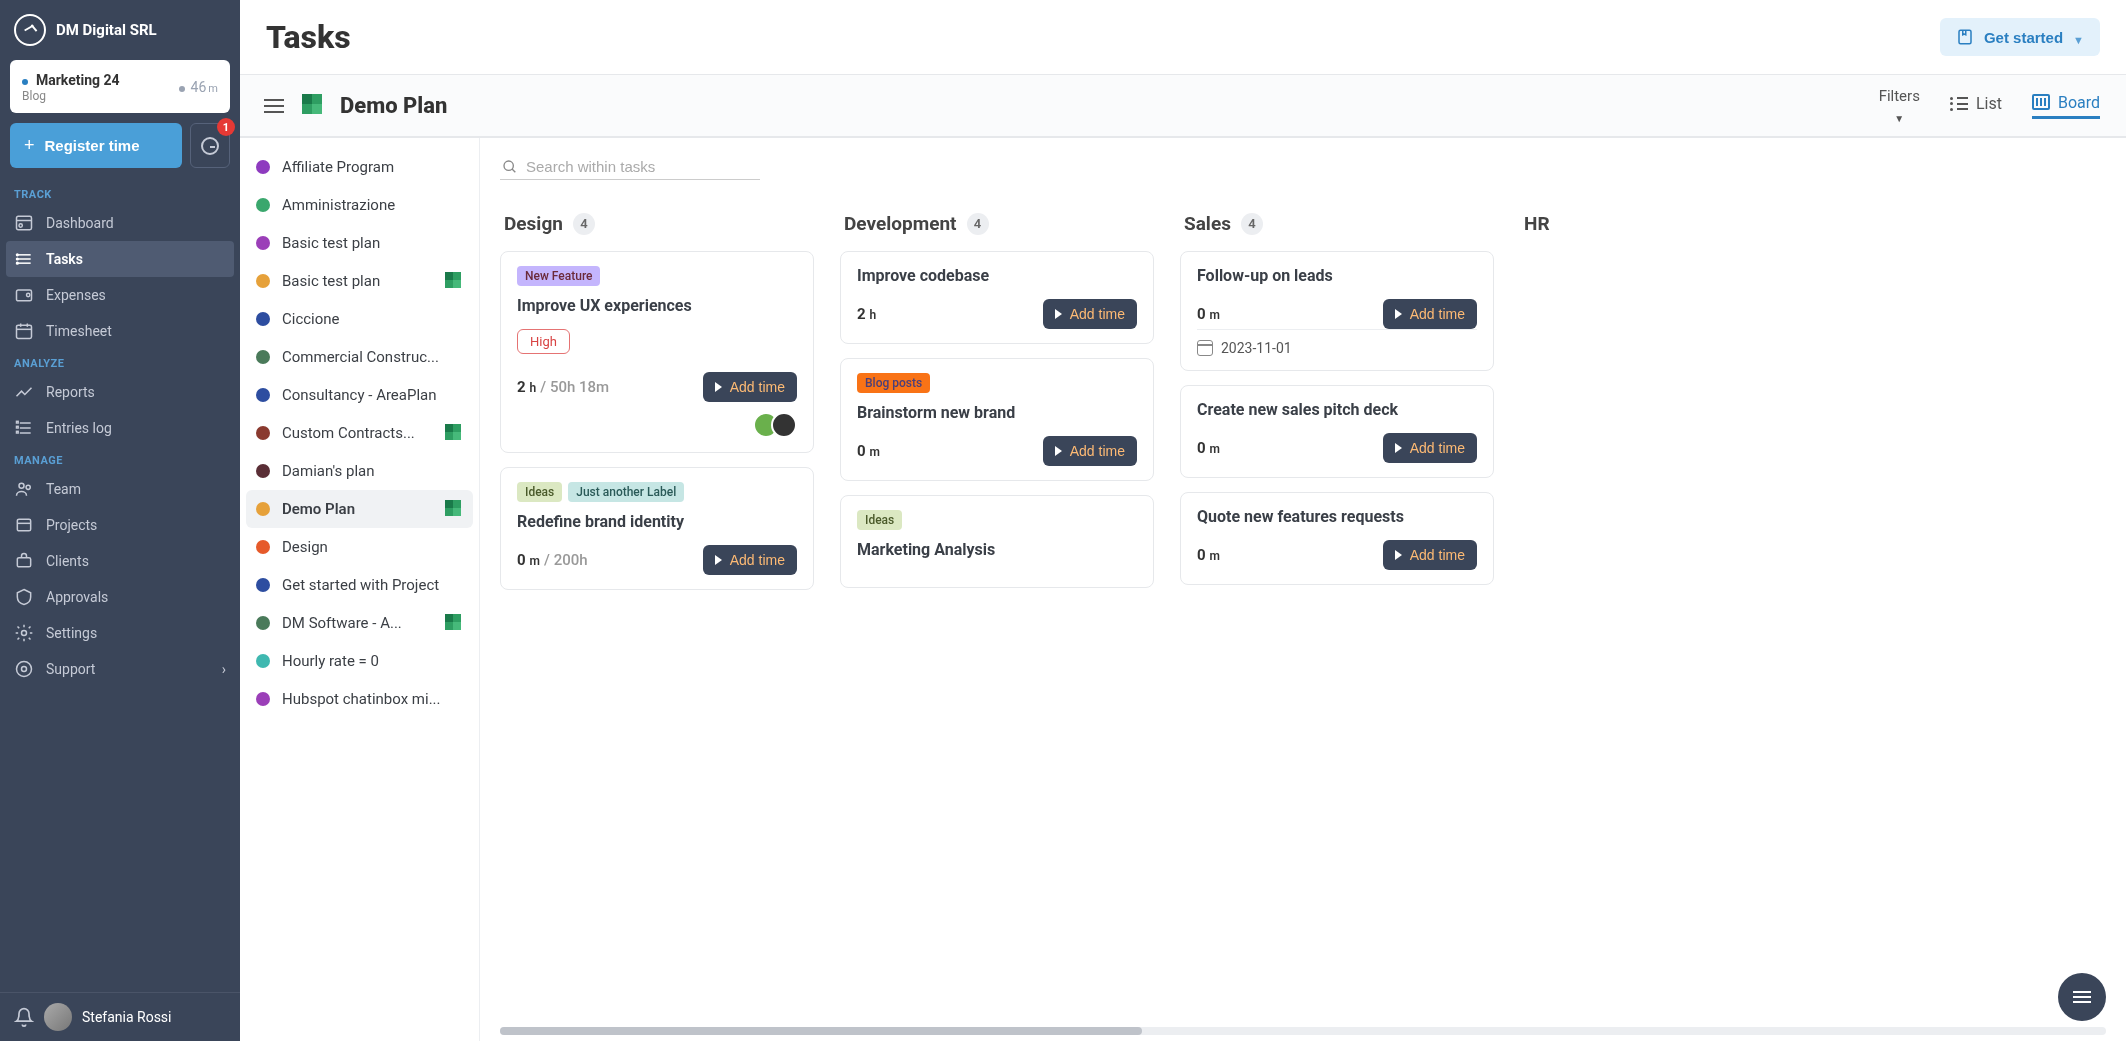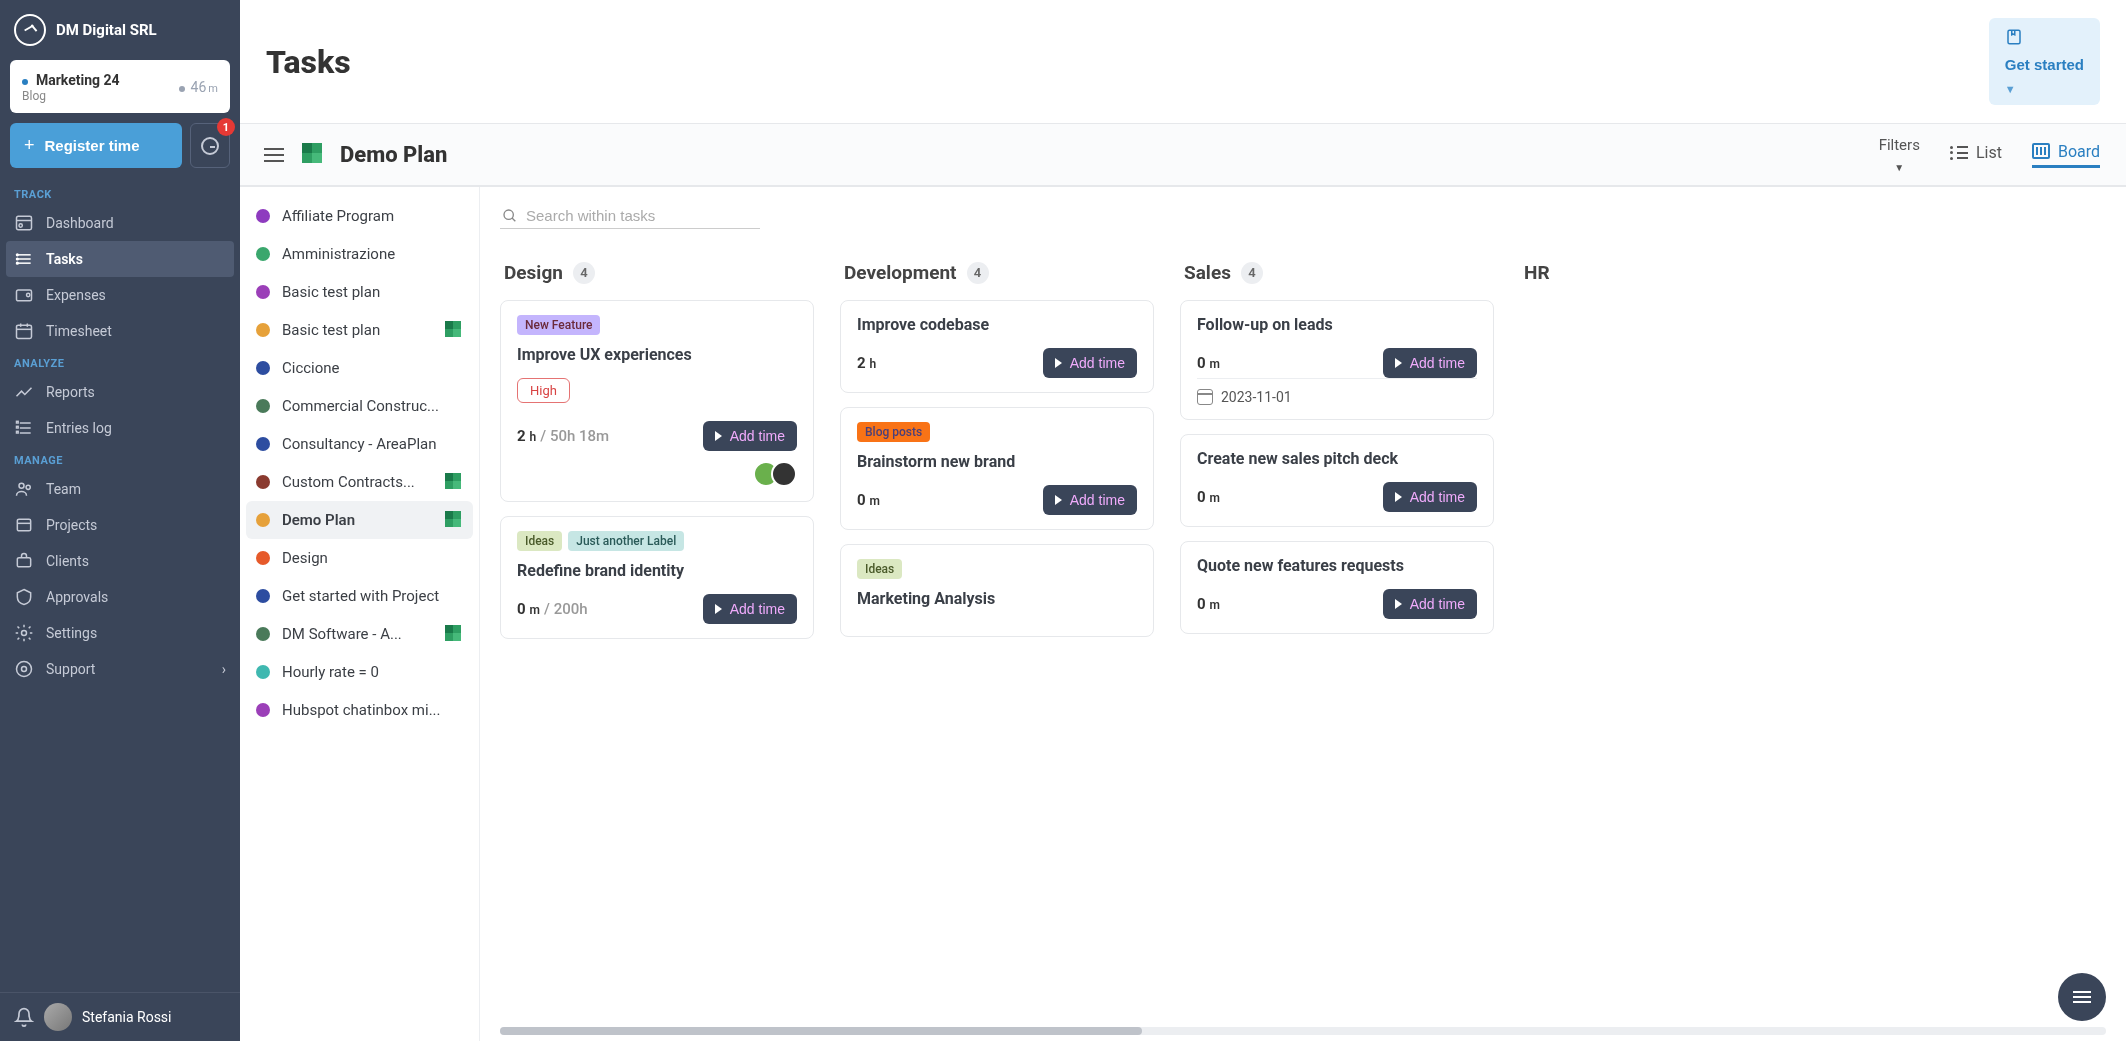--- a/index.html
+++ b/index.html
@@ -38,21 +38,21 @@
 
 .sidebar-footer { margin-top: auto; display:flex; align-items:center; gap:10px; padding: 10px 14px; border-top: 1px solid #4a5468;}
 .avatar-sm { width:28px; height:28px; border-radius:50%; background: linear-gradient(135deg,#aaa,#777); }
 .sidebar-footer .user { color:#fff; font-size:14px;}
 .bell-icon { width:20px; height:20px; }
 
 
 .main { flex: 1; display: flex; flex-direction: column; overflow: hidden; }
 .topbar { display: flex; align-items: center; justify-content: space-between; padding: 18px 26px; border-bottom: 1px solid #e6e8eb; }
 .page-title { font-size: 32px; font-weight: 800; color: #333;}
-.get-started { background: #e3f1fb; color: #2a7fc1; border: none; border-radius: 6px; padding: 10px 16px; font-size: 15px; font-weight: 600; display:flex; align-items:flex-start; gap: 10px; cursor:pointer;flex-direction:column; }
+.get-started { background: #e3f1fb; color: #2a7fc1; border: none; border-radius: 6px; padding: 10px 16px; font-size: 15px; font-weight: 600; display:flex; align-items:flex-end; gap: 10px; cursor:pointer; }
 .get-started .chev { font-size:11px; color:#5a9fd4;}
 
 .plan-bar { display: flex; align-items: center; justify-content: space-between; padding: 12px 26px 12px 20px; border-bottom: 2px solid #e6e8eb; background:#fafbfc;}
 .plan-left { display: flex; align-items: center; gap: 14px; }
 .hamburger { display:flex; flex-direction:column; gap:4px; cursor:pointer; padding:4px;}
 .hamburger span{ width:20px; height:2px; background:#555;}
 .plan-icon { width:24px;height:24px; display:inline-block; position:relative;}
 .plan-icon .sq { position:absolute; width:10px; height:10px;}
 .plan-icon .s1{ background:#1a7a4a; top:0; left:0;}
 .plan-icon .s2{ background:#2e9e62; top:0; left:10px;}
@@ -96,21 +96,21 @@
 
 .card { border:1px solid #e6e8eb; border-radius:8px; background:#fff; padding: 14px 16px; cursor:pointer;}
 .card-labels { display:flex; gap:6px; flex-wrap:wrap; margin-bottom:10px;}
 .label-chip { font-size:12px; padding:3px 8px; border-radius:4px; font-weight:500;}
 .card-title { font-size:16px; font-weight:700; color:#3a3f47; margin-bottom: 14px;}
 .priority-chip { display:inline-block; border:1.5px solid #e57373; color:#d84343; font-size:13px; padding:4px 12px; border-radius:6px; margin-bottom: 10px;}
 .card-footer { display:flex; align-items:center; justify-content:space-between; margin-top:8px;}
 .time-info { font-size:15px; font-weight:700; color:#333; display:flex; align-items:baseline; gap:4px;}
 .time-info .unit { font-size:12px; font-weight:600;}
 .time-info .budget { color:#999; font-weight:500;}
-.add-time-btn { background:#3a4559; color:#f0abfc; border:none; border-radius:6px; padding:7px 12px; font-size:14px; display:flex; align-items:center; gap:8px; cursor:pointer; font-weight:500;justify-content:center;}
+.add-time-btn { background:#3a4559; color:#fdba74; border:none; border-radius:6px; padding:7px 12px; font-size:14px; display:flex; align-items:center; gap:8px; cursor:pointer; font-weight:500;justify-content:center;}
 .add-time-btn .play { width:0;height:0; border-left:7px solid #fff; border-top:5px solid transparent; border-bottom:5px solid transparent;}
 .avatars-row { display:flex; justify-content:flex-end; gap:-6px; margin-top:10px;}
 .avatars-row .av { width:26px; height:26px; border-radius:50%; border:2px solid #fff; margin-left:-8px;}
 .card-date { display:flex; align-items:center; gap:8px; font-size:14px; color:#555; border-top:1px solid #eceef1; padding-top:10px;}
 .cal-icon { width:16px; height:16px; border:1.5px solid #888; border-radius:3px; position:relative;}
 .cal-icon::before{ content:''; position:absolute; top:3px; left:0; right:0; height:1.5px; background:#888;}
 
 .bottom-scrollbar { height:8px; background:#eceef1; margin: 0 20px 6px; border-radius:4px; position:relative;}
 .bottom-scrollbar .thumb{ position:absolute; left:0; width:40%; height:100%; background:#bfc3ca; border-radius:4px;}
 
@@ -388,20 +388,24 @@
           </div>
           <div class="project-item">
             <span class="dot" style="background:#8a3a2f"></span>
             <span class="name">Custom Contracts...</span>
             <span class="mini-plan">
               <span class="sq" style="background:#1a7a4a;top:0;left:0"></span>
               <span class="sq" style="background:#2e9e62;top:0;left:8px"></span>
               <span class="sq" style="background:#2e9e62;top:8px;left:0"></span>
               <span class="sq" style="background:#46b97a;top:8px;left:8px"></span>
             </span>
+          </div>
+          <div class="project-item">
+            <span class="dot" style="background:#5a2e36"></span>
+            <span class="name">Damian's plan</span>
           </div>
           <div class="project-item active">
             <span class="dot" style="background:#e6a13a"></span>
             <span class="name">Demo Plan</span>
             <span class="mini-plan">
               <span class="sq" style="background:#1a7a4a;top:0;left:0"></span>
               <span class="sq" style="background:#2e9e62;top:0;left:8px"></span>
               <span class="sq" style="background:#2e9e62;top:8px;left:0"></span>
               <span class="sq" style="background:#46b97a;top:8px;left:8px"></span>
             </span>

